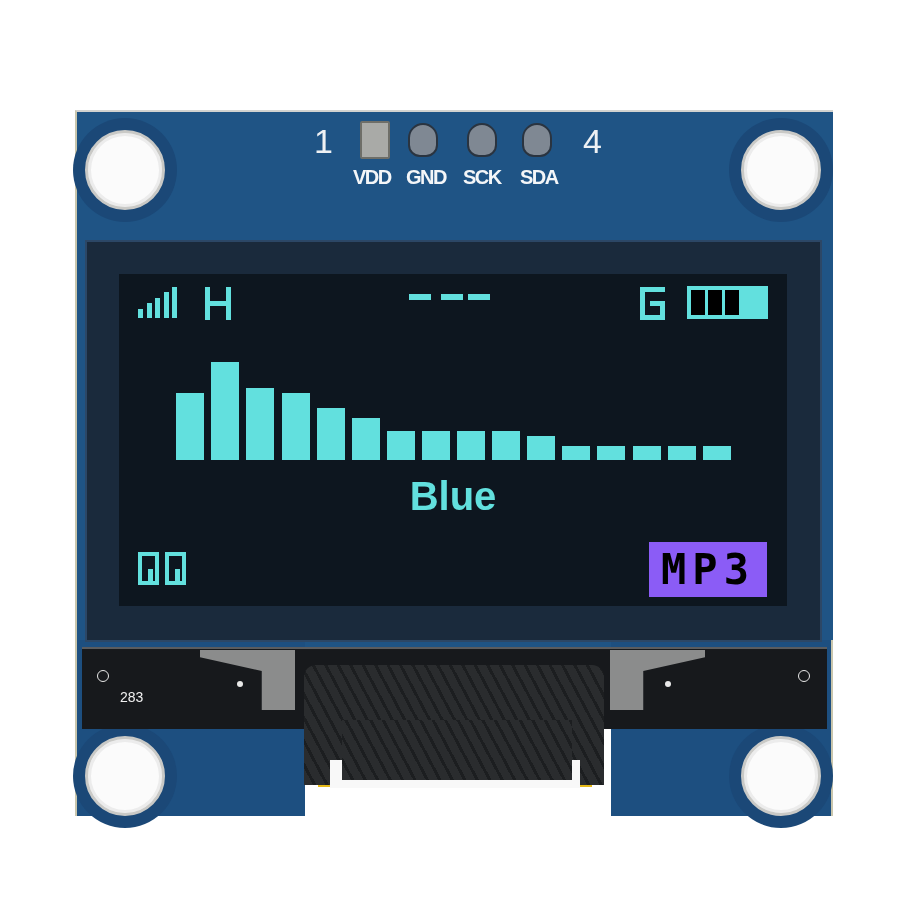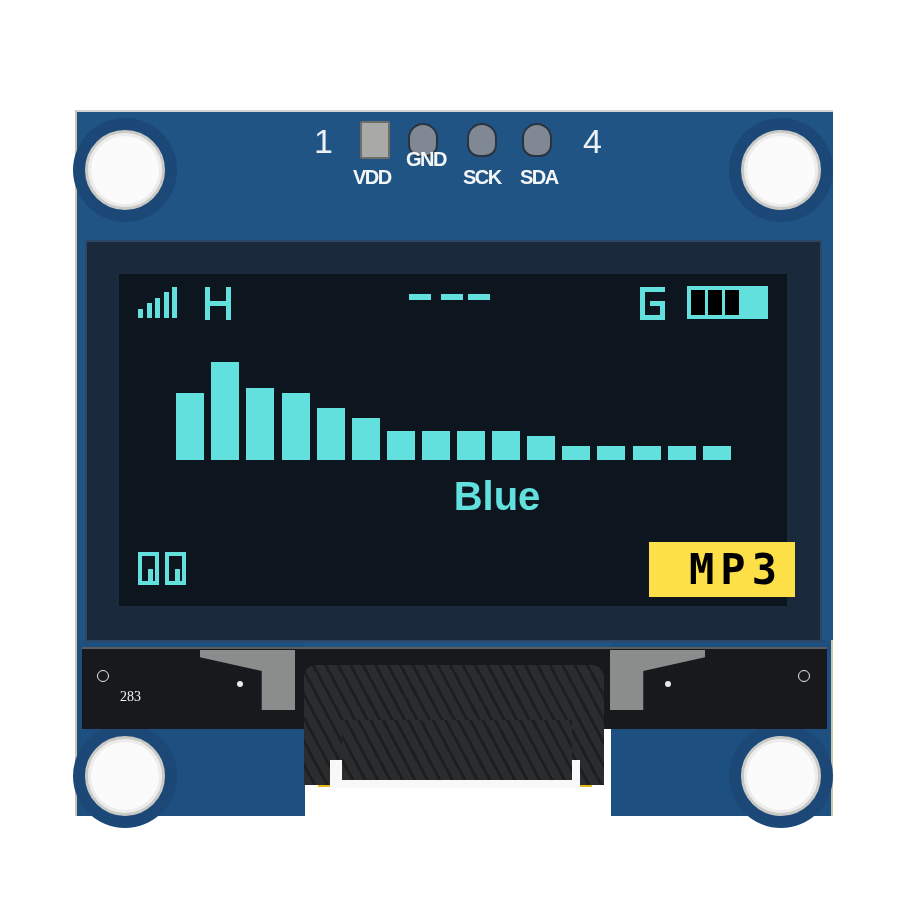--- a/index.html
+++ b/index.html
@@ -10,29 +10,29 @@
   .board-low-right { left:611px; top:640px; width:222px; height:176px; background:#1d4f80; border-right:2px solid #c9c6ad; box-sizing:border-box; }
   .hole { width:80px; height:80px; border-radius:50%; background:#fbfbfb; border:3px solid #c9c9c6; box-shadow: inset 0 0 0 3px #ececec, 0 0 0 12px #1b4877; box-sizing:border-box; }
   .pin-label { color:#f4f6f8; font-weight:bold; font-size:20px; letter-spacing:-1.5px; }
   .pin-num { color:#eef1f4; font-size:34px; font-family:"Liberation Sans", sans-serif; }
   .pad { width:30px; height:34px; border-radius:15px 15px 12px 12px; background:#7f8893; border:2px solid #2a3440; box-sizing:border-box; }
   .pad-square { width:30px; height:38px; background:#a9aaa7; border:2px solid #6e6e68; box-sizing:border-box; border-radius:2px; }
   .glass { left:85px; top:240px; width:737px; height:402px; background:#1a2a3c; border:2px solid #2c4766; box-sizing:border-box; }
   .screen { left:119px; top:274px; width:668px; height:332px; background:#0d161f; }
   .cyan { background:#62e0de; }
   .bar { position:absolute; background:#62e0de; width:28px; }
-  .title-text { color:#62e0de; font-weight:bold; font-size:40px; letter-spacing:0px;margin-left:44px; }
-  .mp3-box { left:649px; top:542px; width:118px; height:55px; background:#fde047;padding-left:28px; }
+  .title-text { color:#62e0de; font-weight:bold; font-size:40px; letter-spacing:0px; }
+  .mp3-box { left:649px; top:542px; width:118px; height:55px; background:#8b5cf6; }
   .mp3-text { color:#000; font-family:"DejaVu Sans Mono", monospace; font-weight:bold; font-size:42px; letter-spacing:6px; line-height:55px; text-align:center; width:100%; }
   .ribbon { left:82px; top:647px; width:745px; height:82px; background:#17191c; border-top:2px solid #5a5c5f; box-sizing:border-box; }
   .ribbon-bevel-l { left:200px; top:650px; width:95px; height:60px; background:#8b8c8c; clip-path:polygon(0 0, 100% 0, 100% 100%, 65% 100%, 65% 35%, 0 12%); }
   .ribbon-bevel-r { left:610px; top:650px; width:95px; height:60px; background:#8b8c8c; clip-path:polygon(0 0, 100% 0, 100% 12%, 35% 35%, 35% 100%, 0 100%); }
   .flex-cable { left:304px; top:665px; width:300px; height:120px; background:repeating-linear-gradient(62deg, #2a2c2e 0px, #2a2c2e 8px, #1c1e20 8px, #1c1e20 11px); border-radius:12px 12px 0 0; }
   .gold { width:26px; height:50px; background:#e5b918; }
-  .silk { color:#f0f0f0; font-size:14px;font-family:Liberation Serif, serif; }
+  .silk { color:#f0f0f0; font-size:14px; }
   .dot { width:6px; height:6px; border-radius:50%; background:#e8e8e8; }
   .crosshair { width:12px; height:12px; border:1.5px solid #e8e8e8; border-radius:50%; box-sizing:border-box; }
 </style>
 </head>
 <body>
 
 <div class="abs board"></div>
 <div class="abs board-low-left"></div>
 <div class="abs board-low-right"></div>
 
@@ -43,21 +43,21 @@
 
 <div class="abs pin-num" style="left:314px;top:122px;">1</div>
 <div class="abs pin-num" style="left:583px;top:122px;">4</div>
 
 <div class="abs pad-square" style="left:360px;top:121px;"></div>
 <div class="abs pad" style="left:408px;top:123px;"></div>
 <div class="abs pad" style="left:467px;top:123px;"></div>
 <div class="abs pad" style="left:522px;top:123px;"></div>
 
 <div class="abs pin-label" style="left:353px;top:166px;">VDD</div>
-<div class="abs pin-label" style="left:406px;top:148px;">GND</div>
+<div class="abs pin-label" style="left:406px;top:166px;">GND</div>
 <div class="abs pin-label" style="left:463px;top:166px;">SCK</div>
 <div class="abs pin-label" style="left:520px;top:166px;">SDA</div>
 
 <div class="abs glass"></div>
 
 <div class="abs screen">
 
   <div class="abs" style="left:19px;top:14px;width:46px;height:30px;">
     <div class="abs cyan" style="left:0;top:21px;width:5px;height:9px;"></div>
     <div class="abs cyan" style="left:9px;top:15px;width:5px;height:15px;"></div>

